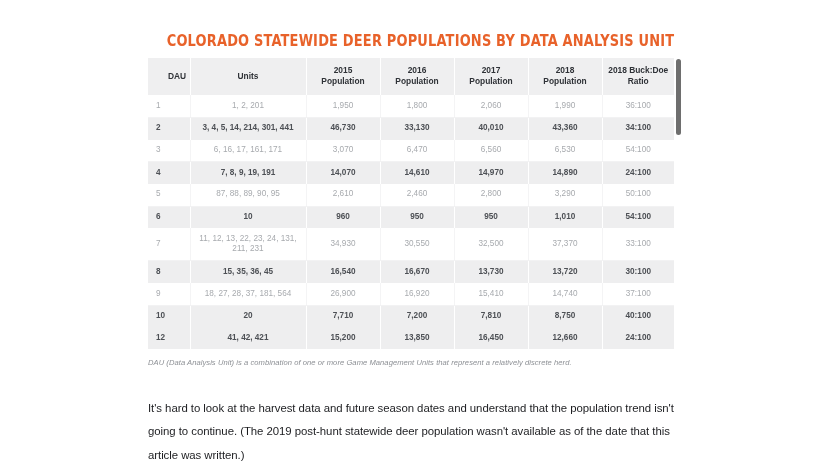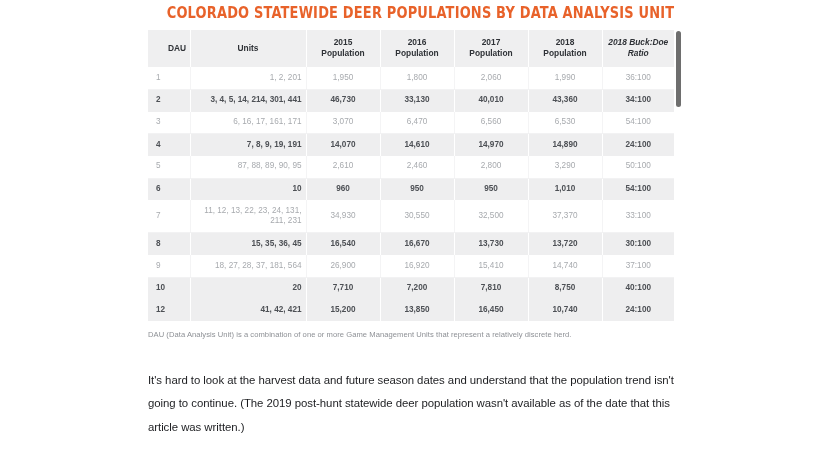--- a/index.html
+++ b/index.html
@@ -12,20 +12,21 @@
     height: 468px;
     overflow: hidden;
     font-family: "Liberation Sans", sans-serif;
     -webkit-font-smoothing: antialiased;
   }
   .page {
     position: relative;
     width: 820px;
     height: 404px;
     background: #ffffff;
+    margin-top: 28px;
   }
   .content {
     position: absolute;
     left: 148px;
     top: 0;
     width: 534px;
   }
 
   
   .table-title {
@@ -65,39 +66,39 @@
     background: #efeff0;
     color: #2f3237;
     font-size: 8.4px;
     font-weight: bold;
     text-align: center;
     padding: 7px 4px 8px 4px;
     line-height: 1.32;
     border-right: 1px solid #ffffff;
     vertical-align: middle;
   }
-  .dau-table thead th:last-child { border-right: none; font-style: italic; }
+  .dau-table thead th:last-child { border-right: none; }
   .dau-table thead th.th-dau   { text-align: left; padding-left: 20px; }
   .dau-table thead th.th-units { text-align: center; }
 
   .dau-table tbody td {
     padding: 5.5px 4px;
     line-height: 1.3;
     text-align: center;
     border-right: 1px solid #f4f4f5;
     vertical-align: middle;
     white-space: normal;
   }
   .dau-table tbody td:last-child { border-right: none; }
   .dau-table tbody td.td-dau {
     text-align: left;
     padding-left: 8px;
   }
   .dau-table tbody td.td-units {
-    text-align: right;
+    text-align: center;
     padding-left: 4px;
   }
 
   .dau-table tbody tr.odd td {
     background: #ffffff;
     color: #a7aaae;
     font-weight: normal;
     border-bottom: 1px solid #f2f2f3;
   }
   .dau-table tbody tr.even td {
@@ -126,20 +127,21 @@
     height: 76px;
     background: #6e6e6e;
     border-radius: 3px;
   }
 
   
   .caption {
     margin: 9px 0 0 0;
     font-size: 7.6px;
     color: #8d9095;
+    font-style: italic;
     letter-spacing: 0.05px;
     line-height: 1.4;
   }
 
   
   .body-copy {
     margin: 28px 0 0 0;
     font-size: 11.4px;
     color: #1c1d20;
     line-height: 2.07;
@@ -266,21 +268,21 @@
               <td>7,810</td>
               <td>8,750</td>
               <td>40:100</td>
             </tr>
             <tr class="even">
               <td class="td-dau">12</td>
               <td class="td-units">41, 42, 421</td>
               <td>15,200</td>
               <td>13,850</td>
               <td>16,450</td>
-              <td>10,740</td>
+              <td>12,660</td>
               <td>24:100</td>
             </tr>
           </tbody>
       </table>
 
       <div class="scroll-track">
         <div class="scroll-thumb"></div>
       </div>
     </div>
 

